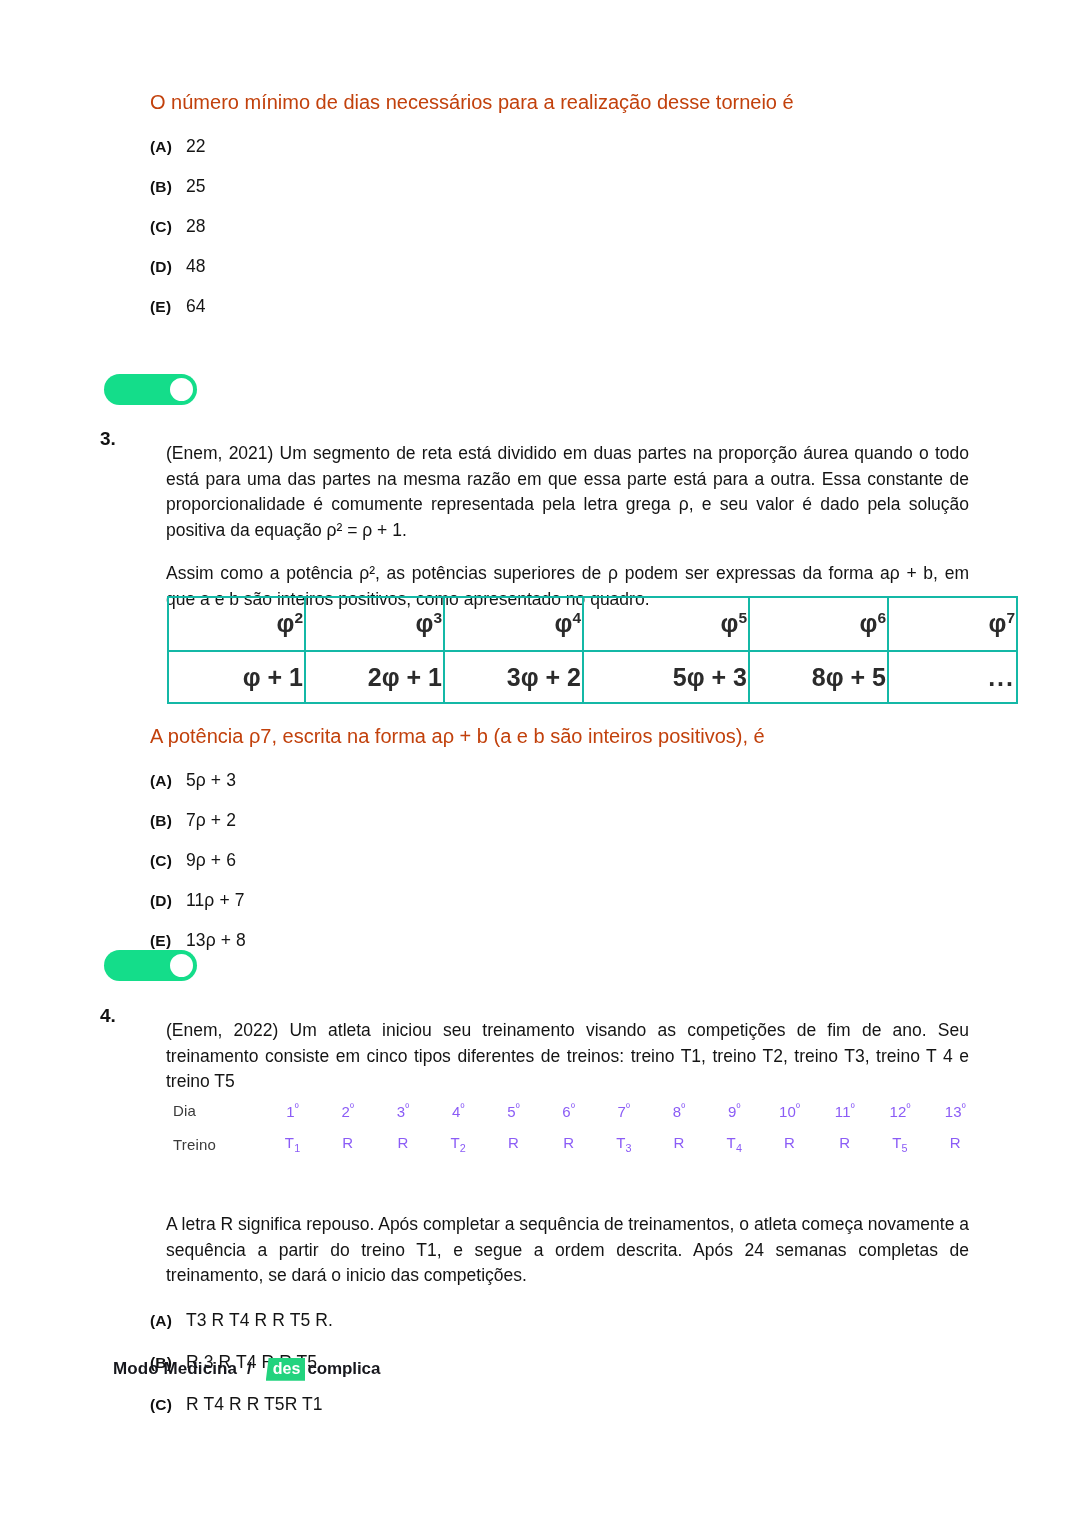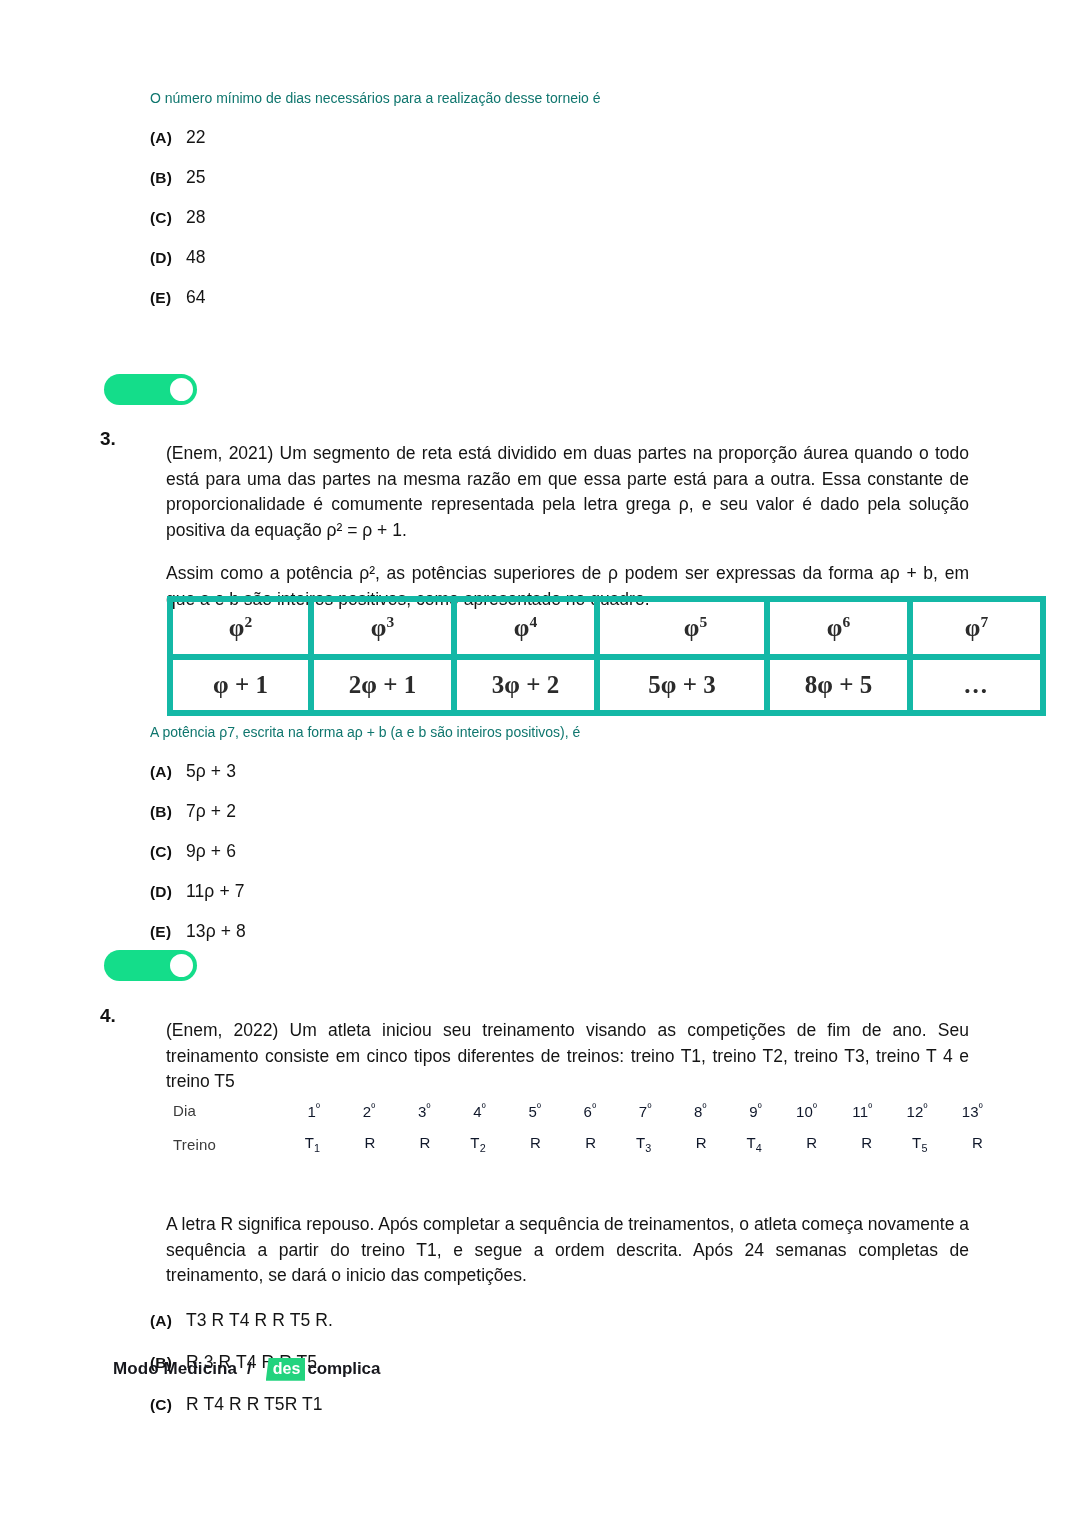--- a/index.html
+++ b/index.html
@@ -22,23 +22,23 @@
   }
 
   
   .block-prev {
     position: absolute;
     left: 150px;
     top: 88px;
     width: 830px;
   }
   .lead-line {
-    font-size: 14px;
+    font-size: 20px;
     line-height: 1.45;
-    color: #0f766e;
+    color: #c2410c;
   }
   .opt-list {
     margin: 0;
     padding: 0;
     list-style: none;
   }
   .opt-row {
     display: flex;
     align-items: baseline;
     margin-top: 19px;
@@ -111,24 +111,24 @@
   .phi-table-wrap {
     position: absolute;
     left: 167px;
     top: 596px;
   }
   table.phi {
     border-collapse: collapse;
     table-layout: fixed;
   }
   table.phi td {
-    border: 6px solid #14b8a6;
-    text-align: center;
+    border: 2px solid #14b8a6;
+    text-align: right;
     vertical-align: middle;
-    font-family: Liberation Serif, serif;
+    font-family: Liberation Sans, sans-serif;
     color: #2b2b2b;
   }
   table.phi tr.head td {
     height: 50px;
     font-size: 25px;
     font-weight: bold;
   }
   table.phi tr.vals td {
     height: 48px;
     font-size: 25px;
@@ -150,24 +150,24 @@
     font-family: "Liberation Sans", sans-serif;
     color: #3d3d3d;
   }
   table.schedule {
     border-collapse: collapse;
     width: 100%;
     table-layout: fixed;
   }
   table.schedule td {
     border: none;
-    text-align: right;
+    text-align: center;
     font-size: 15px;
     padding: 5px 0;
-    color: #0f172a;
+    color: #8b5cf6;
     letter-spacing: 0.2px;
   }
   table.schedule td.rowlab {
     text-align: left;
     width: 92px;
     color: #3a3a3a;
   }
   table.schedule tr.treino td {
     padding-top: 9px;
   }

